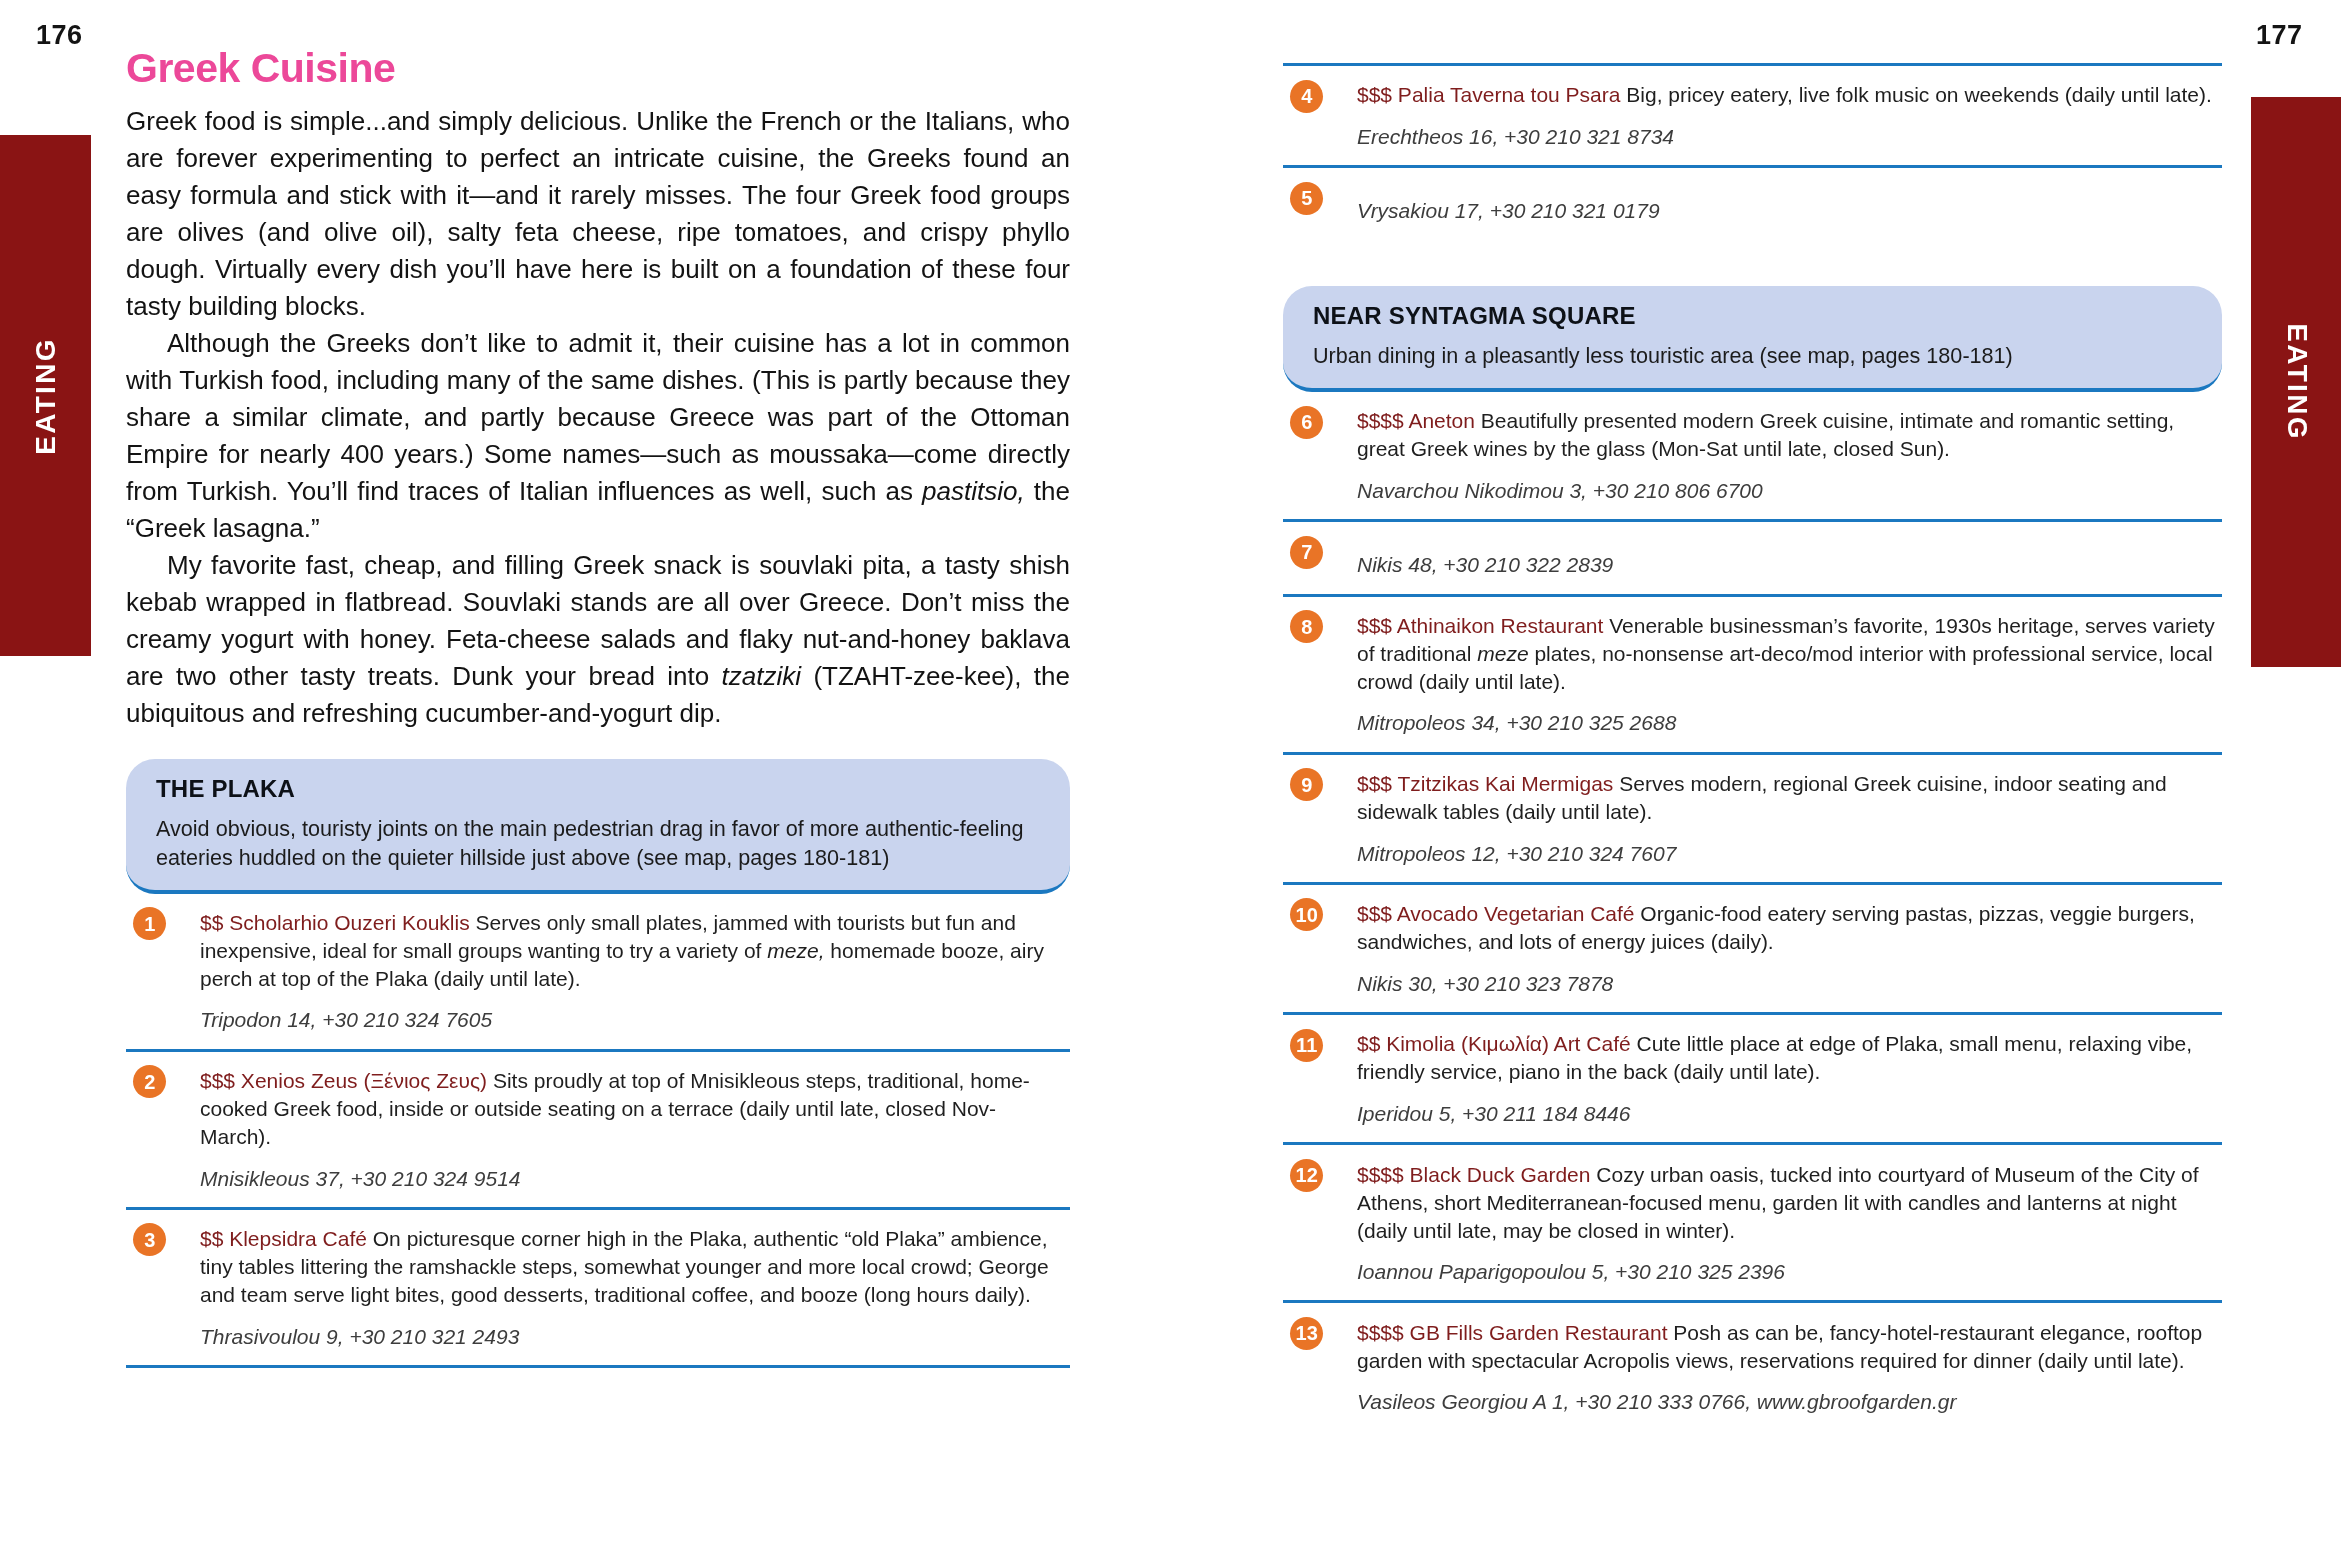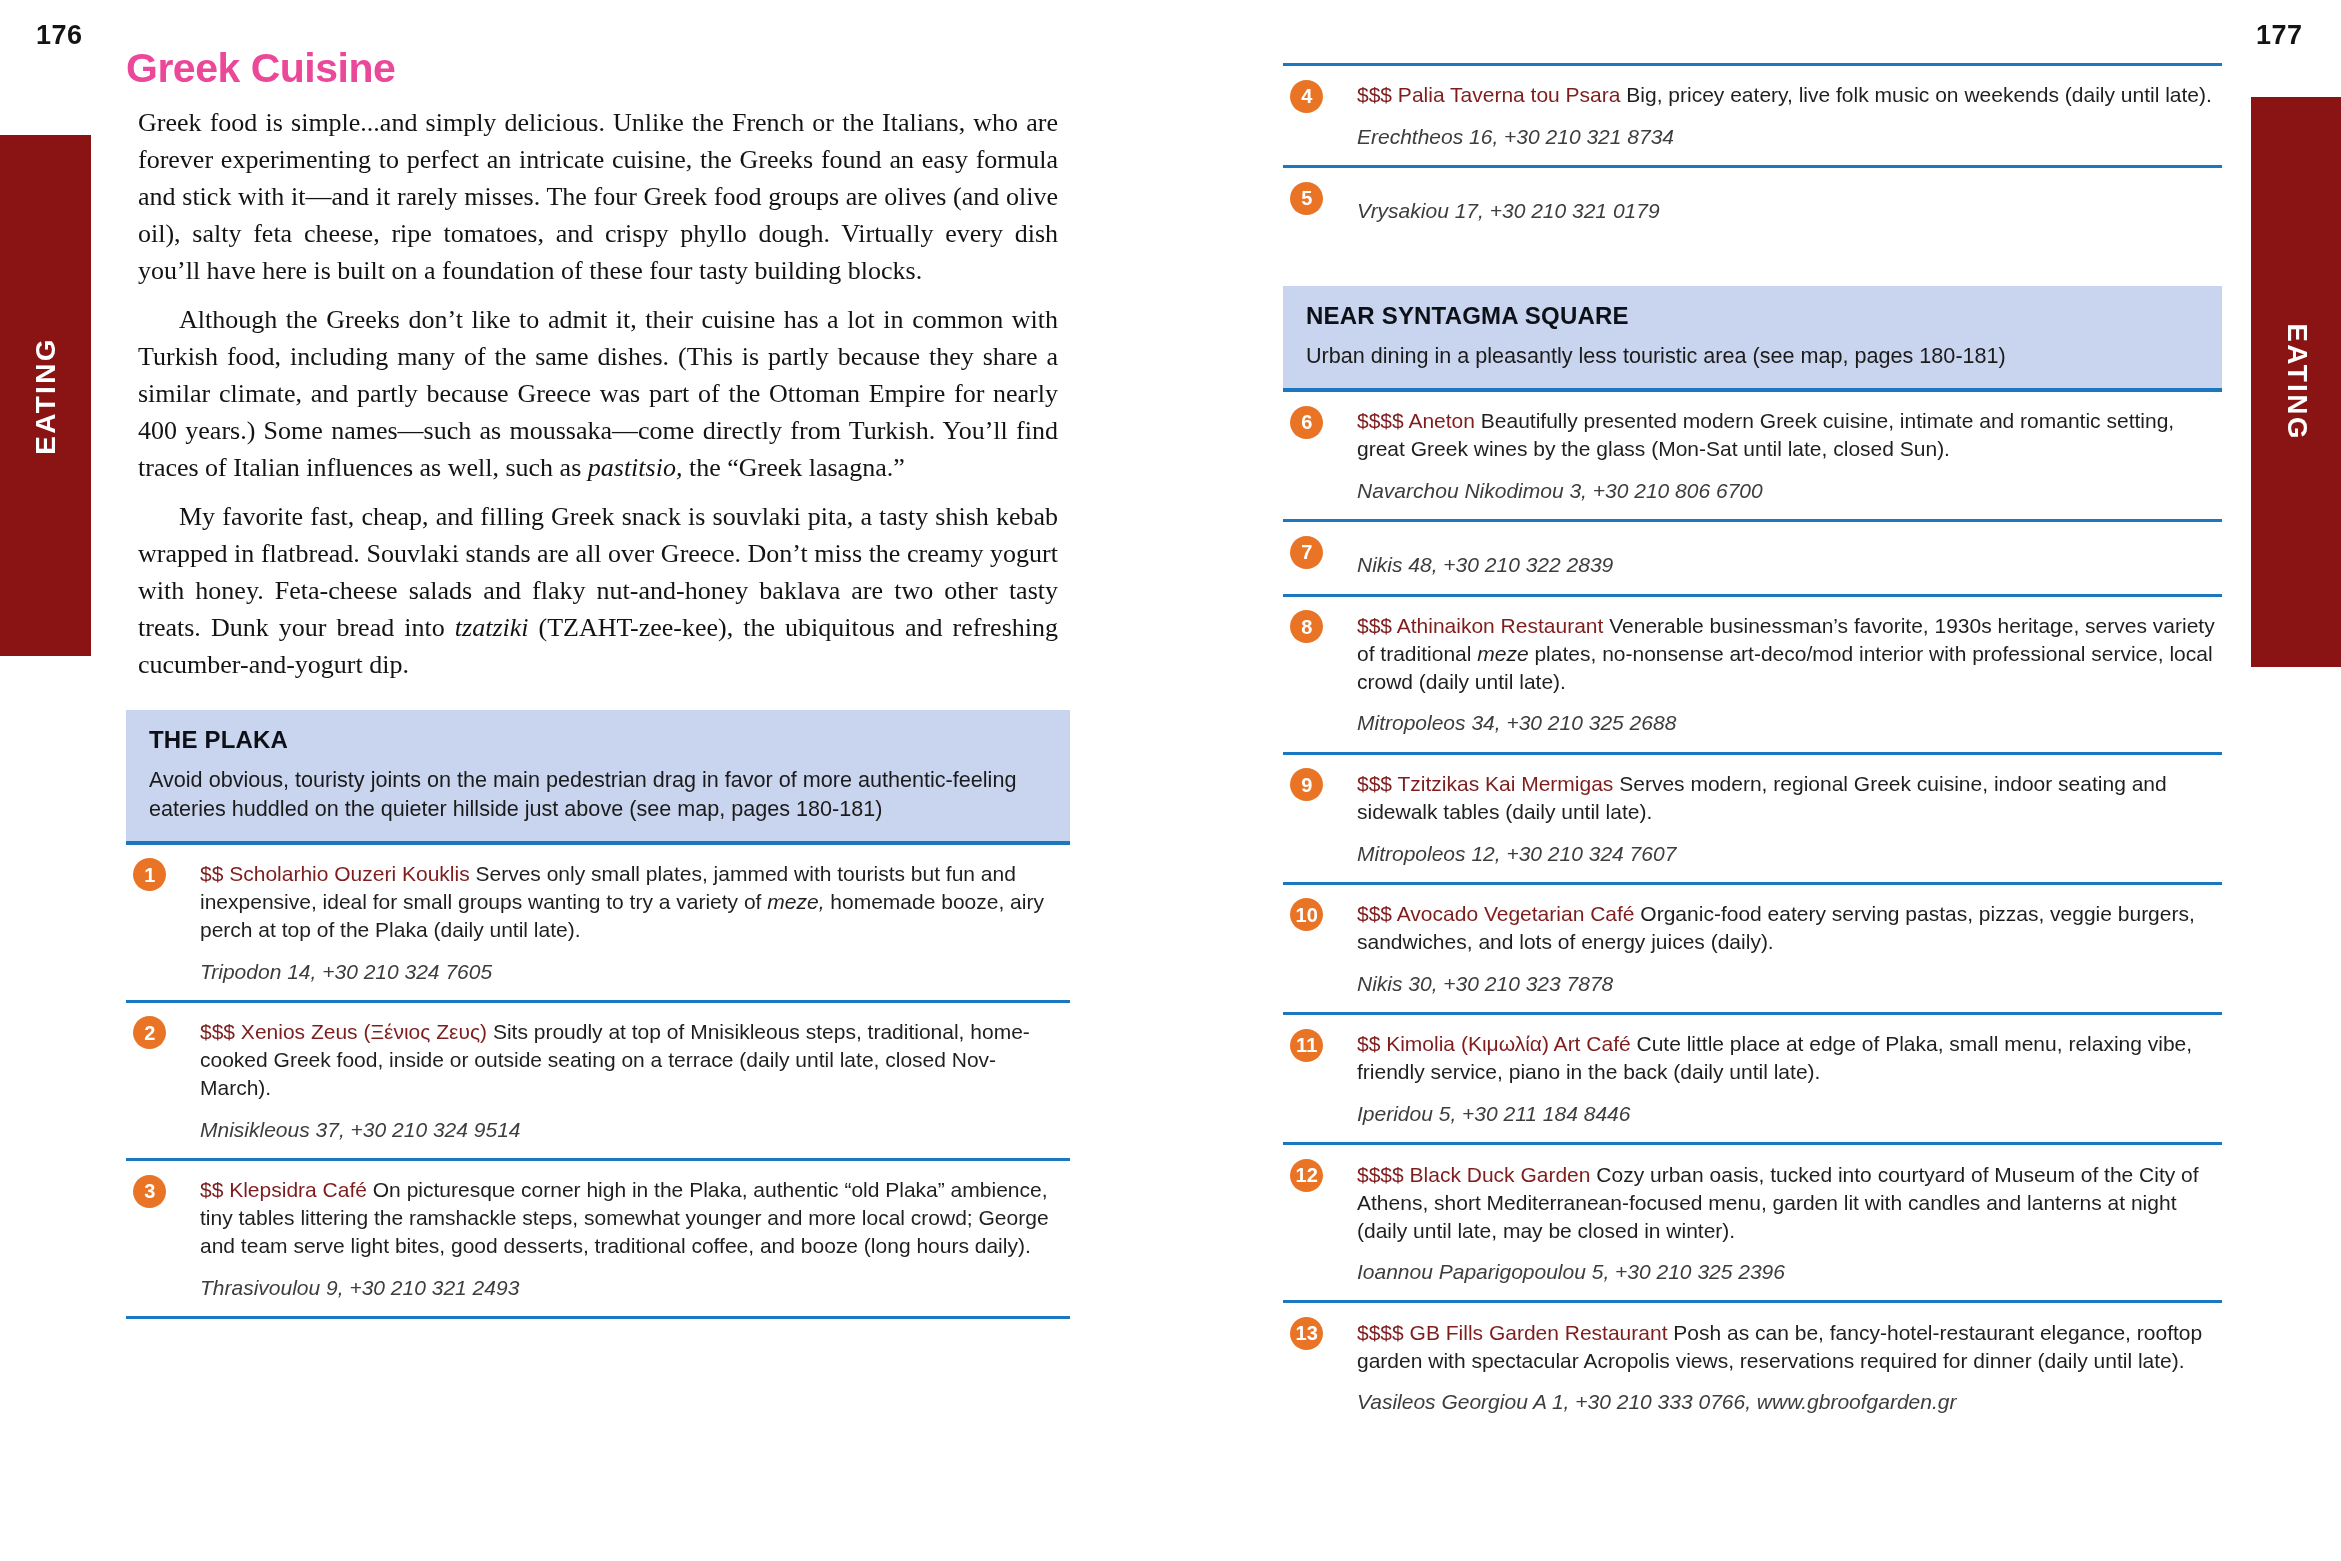--- a/index.html
+++ b/index.html
@@ -16,25 +16,25 @@
   .tab-right { left:2251px; top:97px; height:570px; }
   .tab span { color:#ffffff; font-weight:bold; font-size:28px; letter-spacing:2.3px; white-space:nowrap; }
   .tab-left span { transform:rotate(-90deg); }
   .tab-right span { transform:rotate(90deg); }
 
   .col { position:absolute; }
   .col-left { left:126px; top:45px; width:944px; }
   .col-right { left:1283px; top:63px; width:939px; }
 
   h1.heading { margin:0 0 10.8px 0; font-size:41px; font-weight:bold; color:#ec4899; letter-spacing:-0.5px; font-family:"Liberation Sans", sans-serif; }
-  .body-para { margin:12px; font-family:Liberation Serif, serif; font-size:26px; line-height:37px; color:#131313; text-align:justify; }
+  .body-para { margin:0; font-family:Liberation Sans, sans-serif; font-size:26px; line-height:37px; color:#131313; text-align:justify; }
   .body-para.indent { text-indent:41px; }
   .it { font-style:italic; }
 
-  .info-box { background:var(--c-boxbg); border-bottom:4.5px solid var(--c-blue); padding:16px 20px 18px 23px; }
+  .info-box { background:var(--c-boxbg); border-bottom:4.5px solid var(--c-blue); padding:16px 20px 18px 30px;border-radius:29px; }
   .box-plaka { margin-top:27px; }
   .box-syntagma { margin-top:47px; }
   .box-title { font-weight:bold; font-size:24px; color:#0d1117; margin-bottom:10.8px; letter-spacing:0.2px; }
   .box-body { font-size:21.6px; line-height:29px; color:#1b1b1b; }
 
   .listing { position:relative; padding:15.3px 3.6px 14.4px 74px; font-size:21px; line-height:28px; color:#1f1f1f; }
   .badge { position:absolute; left:7.2px; top:13.5px; width:33px; height:33px; border-radius:50%;
            background:var(--c-badge); color:#ffffff; font-weight:bold; font-size:20px;
            display:flex; align-items:center; justify-content:center; }
   .l-name { font-weight:normal; color:#7f1d1d; }

